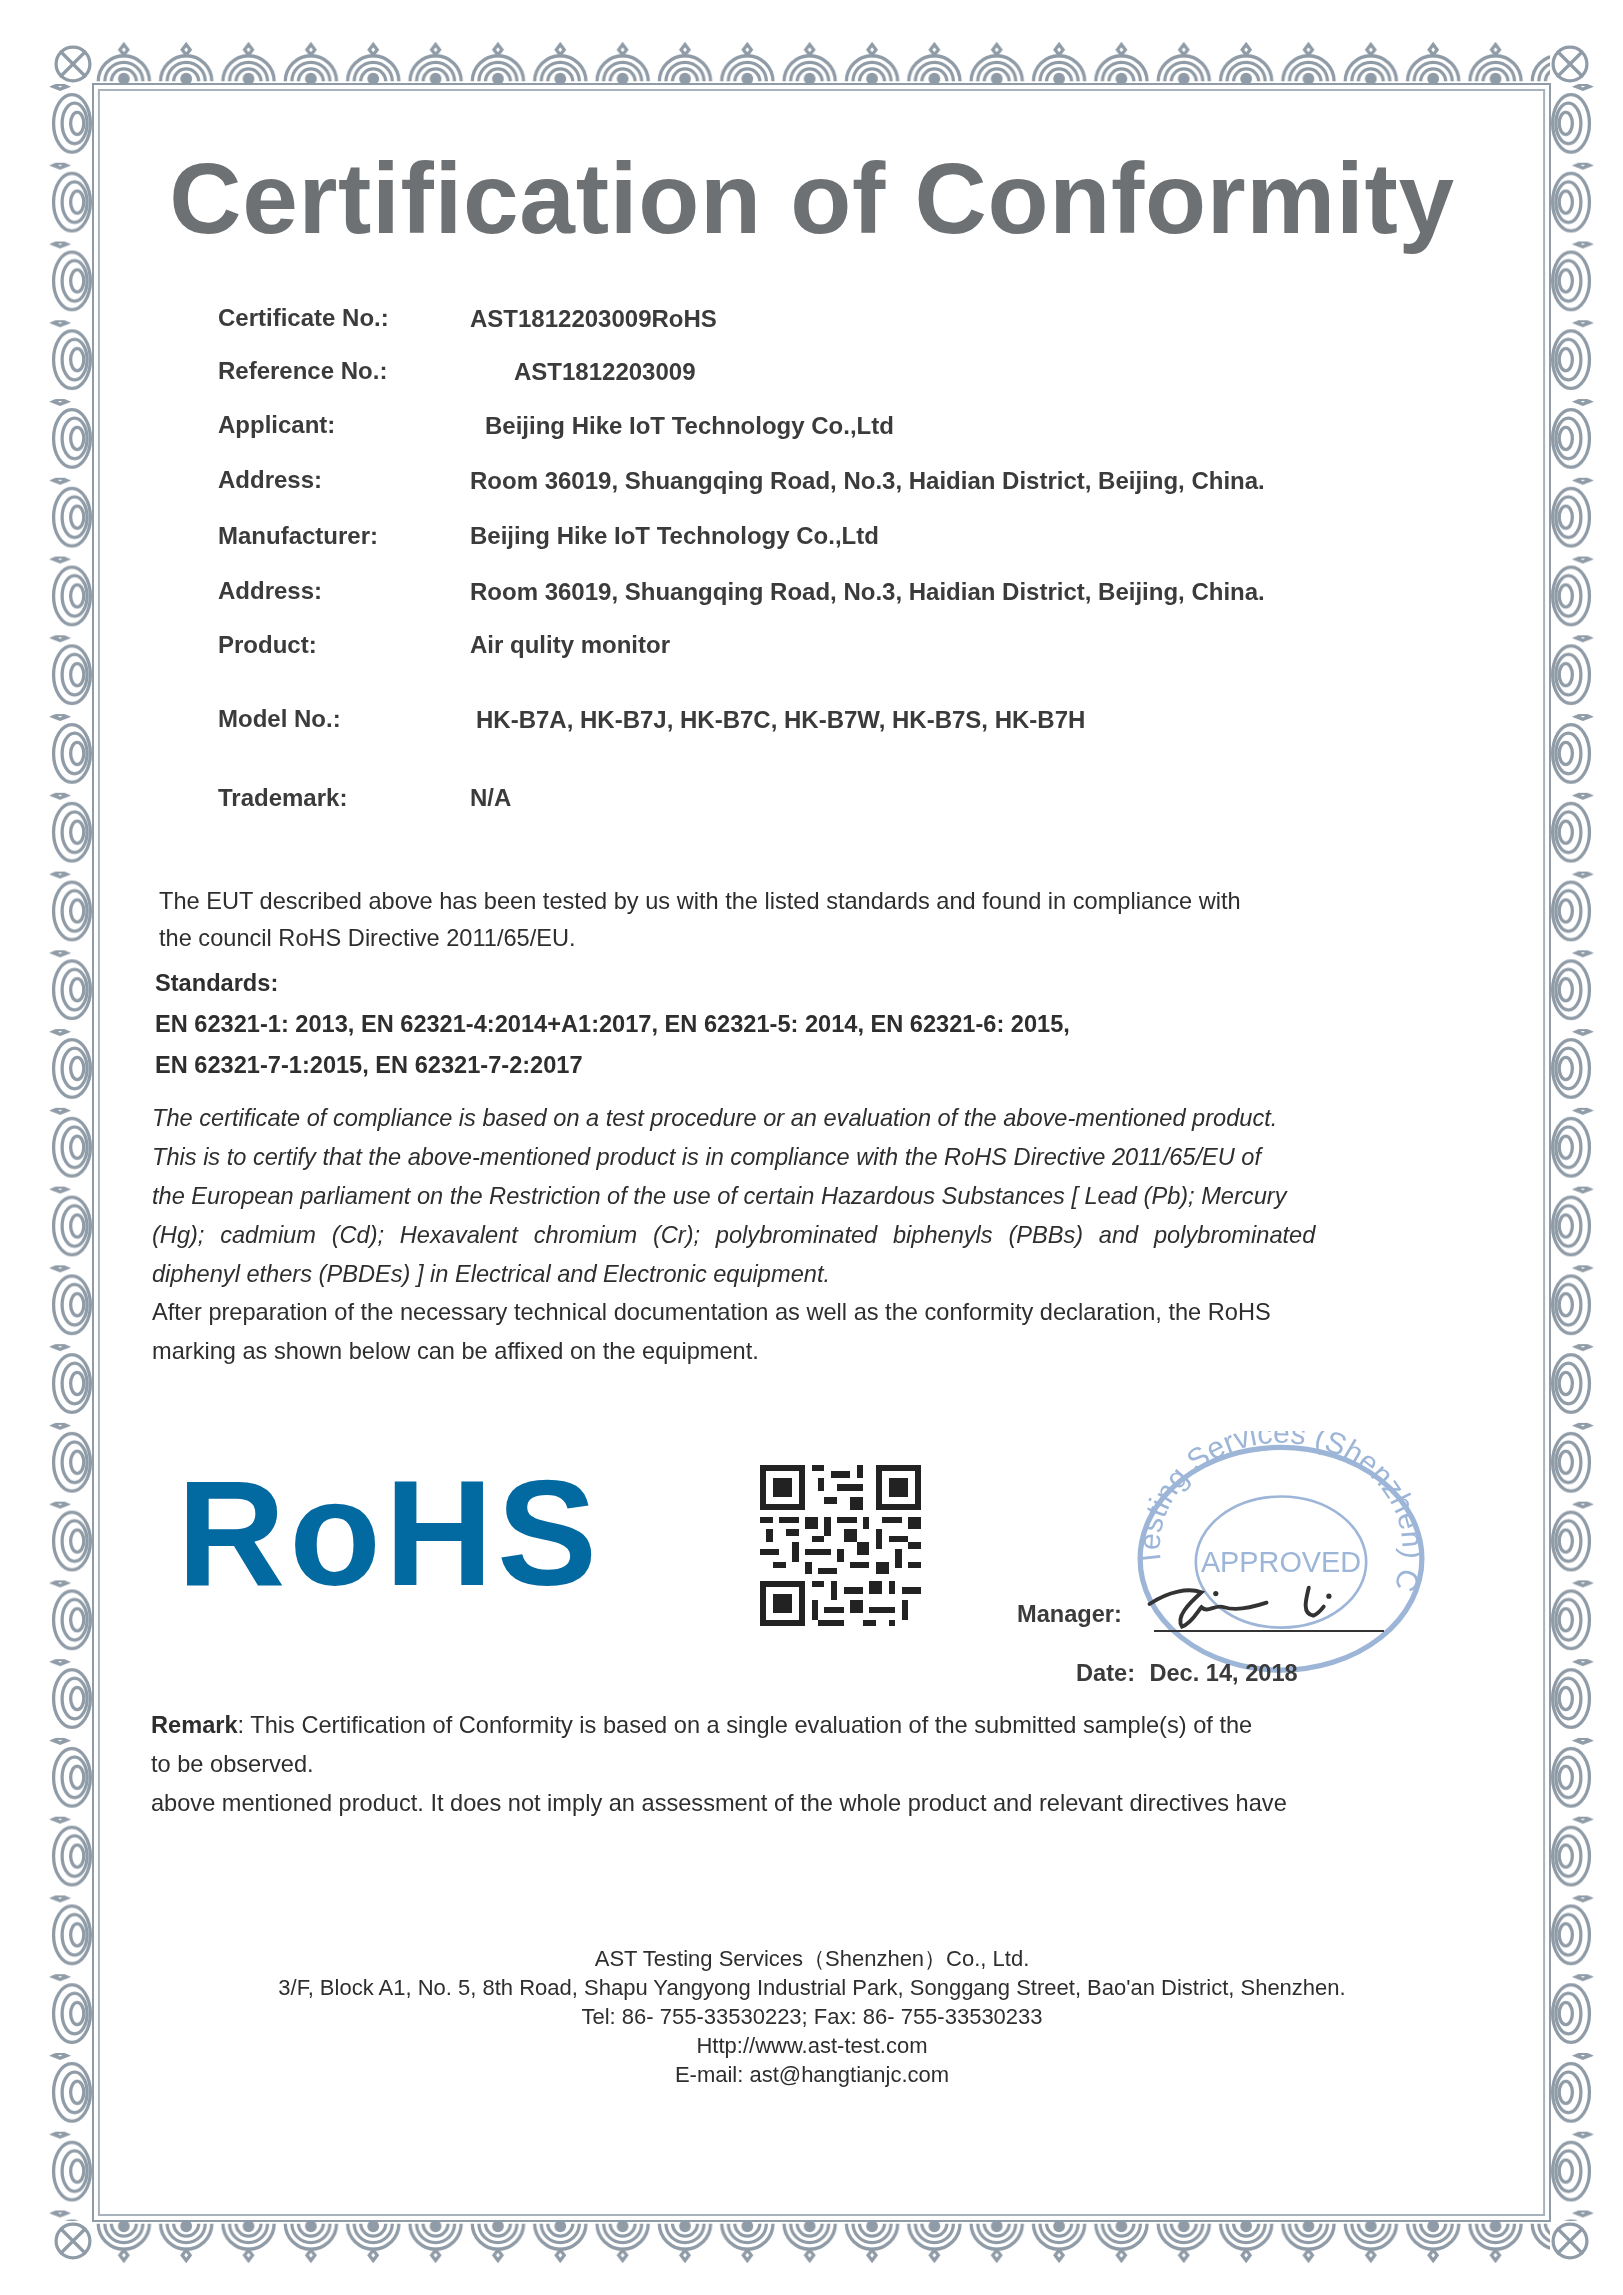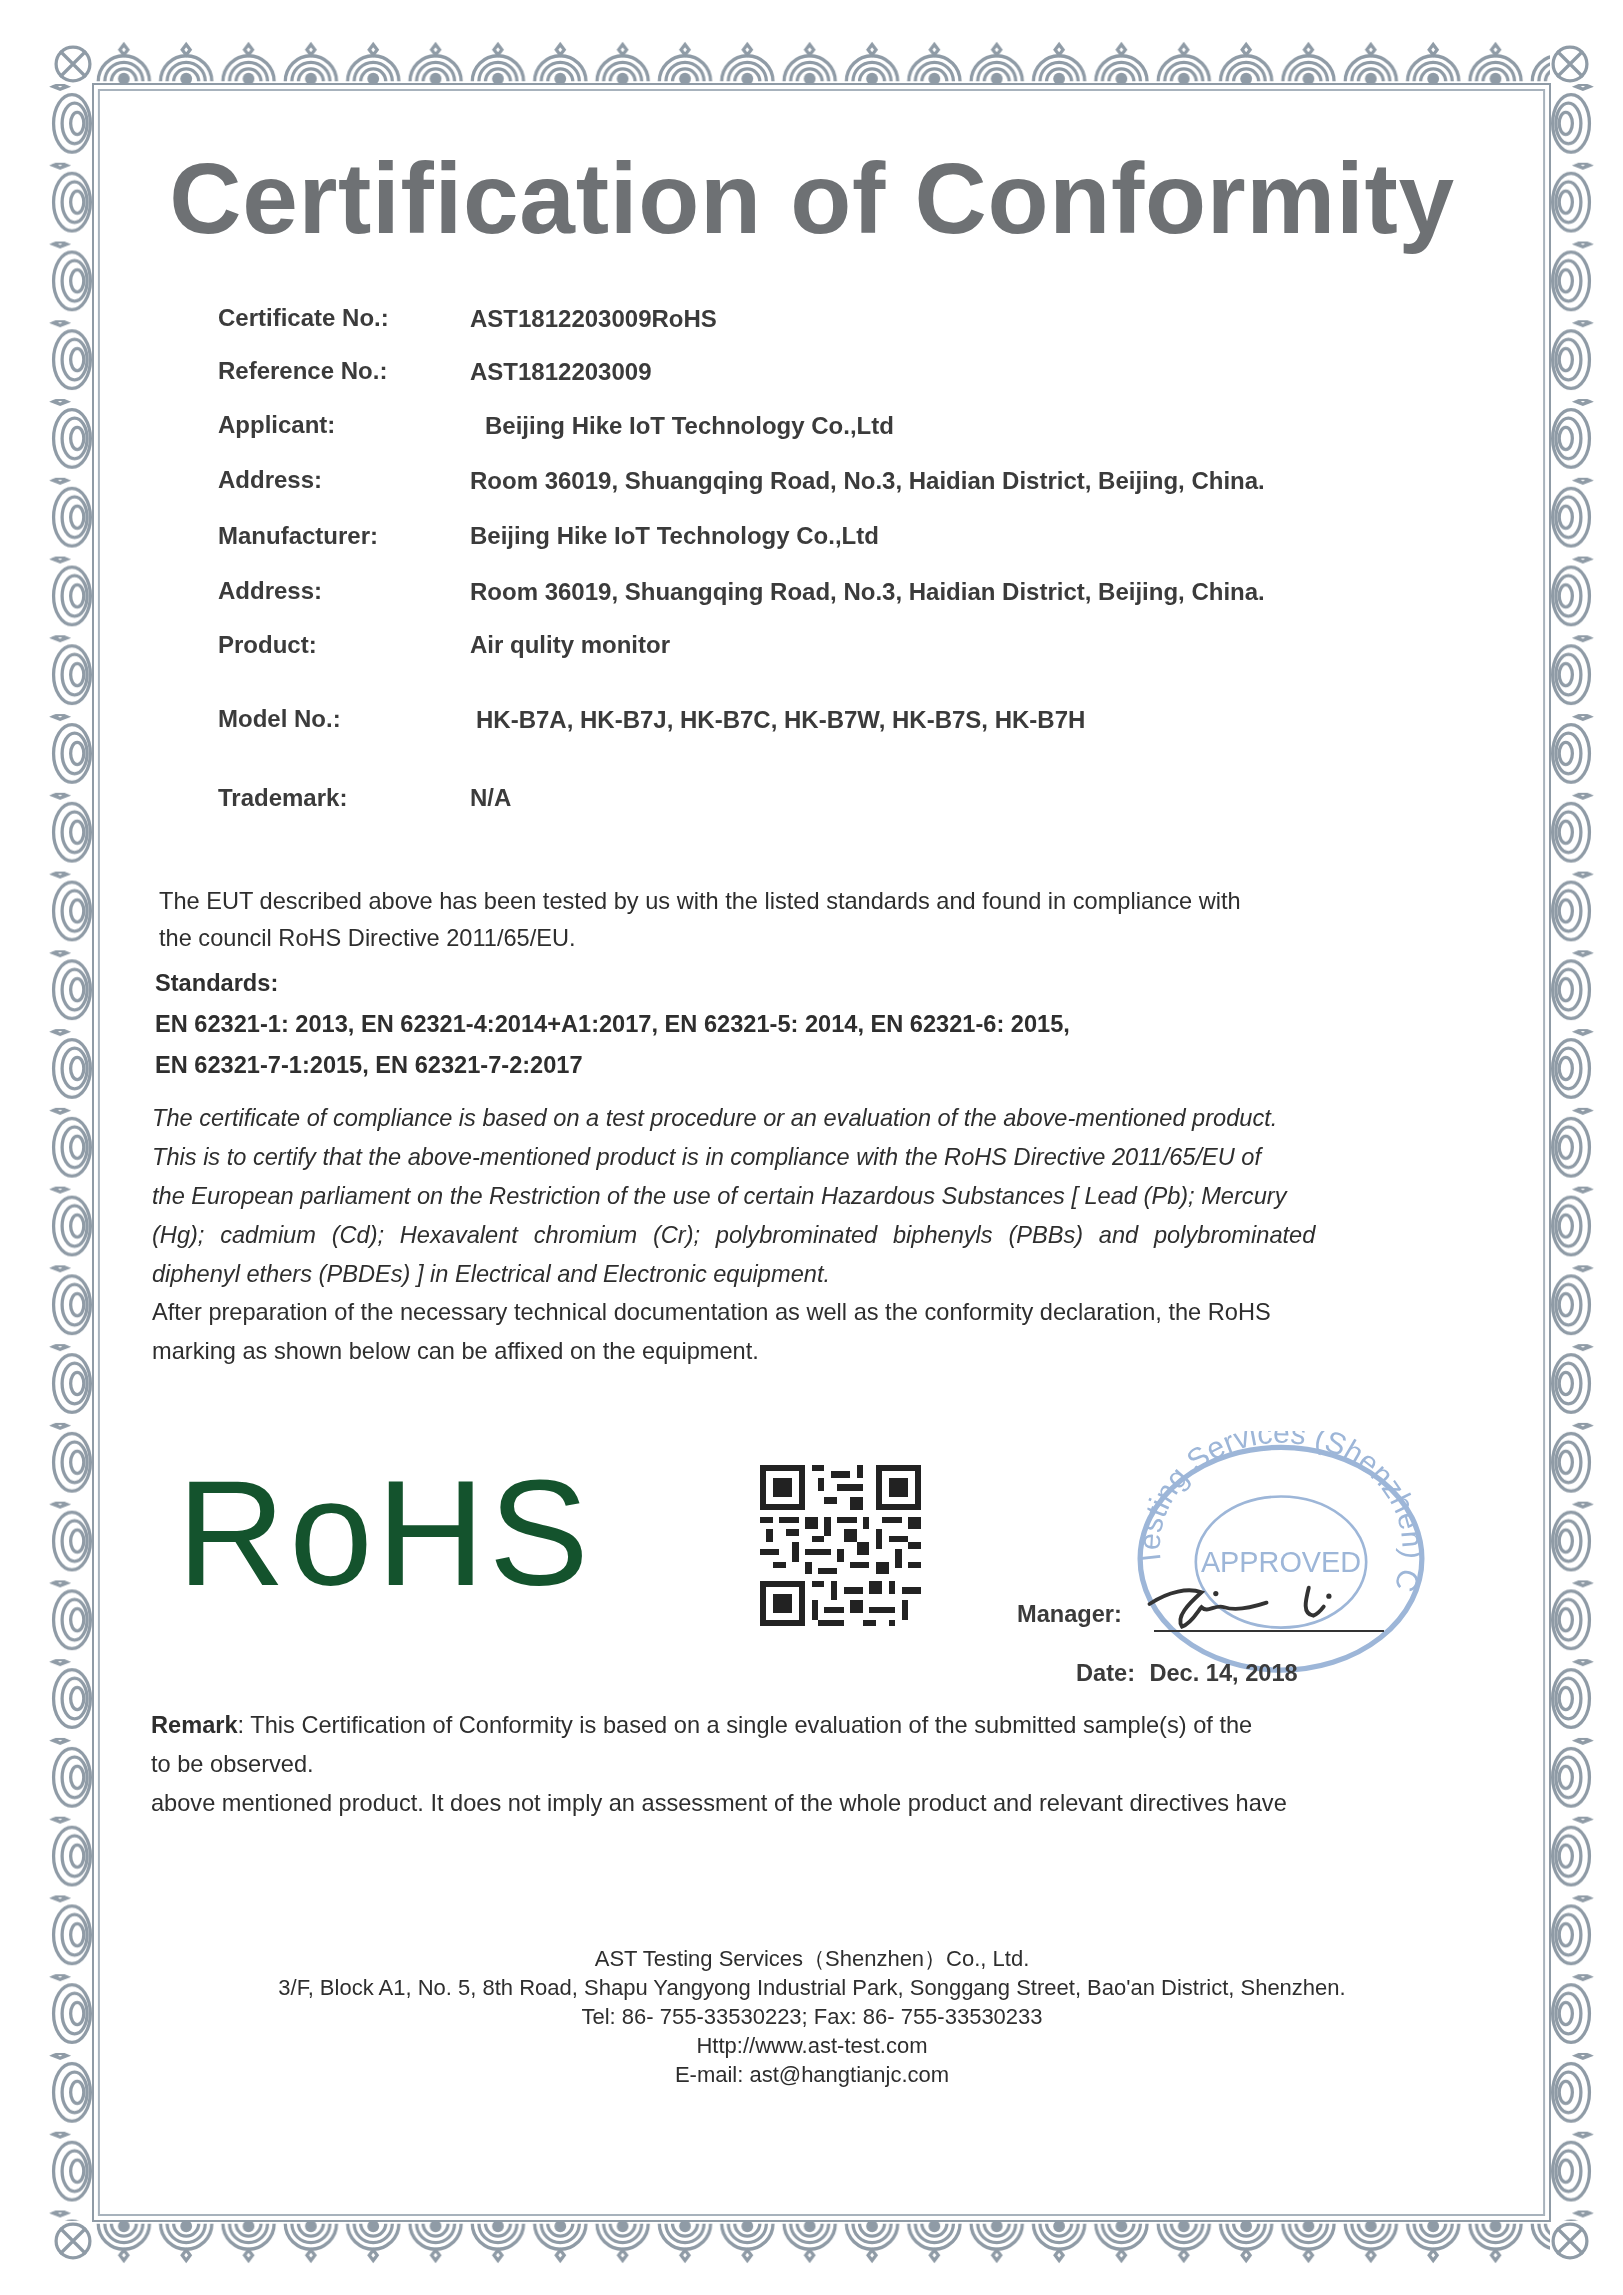--- a/index.html
+++ b/index.html
@@ -22,36 +22,36 @@
 
   
   .title { position:absolute; left:0; right:0; top:141px; text-align:center;
            font-size:100px; font-weight:bold; color:#6e7174; letter-spacing:0.7px; }
 
   
   .fields { position:absolute; left:218px; top:292px; width:1247px; }
   .row { display:flex; align-items:center; font-weight:bold; font-size:24px; color:#3b3b3b; }
   .row .lbl { width:252px; flex:none; }
   .row .val { flex:1; line-height:41px; }
-  .row.r1 { height:52px; } .row.r2 { height:54px; } .row.r3 { height:54px;gap:15px; }
+  .row.r1 { height:52px; } .row.r2 { height:54px;gap:44px; } .row.r3 { height:54px;gap:15px; }
   .row.r4 { height:56px; } .row.r5 { height:55px; } .row.r6 { height:56px; }
   .row.r7 { height:51px; } .row.r8 { height:98px;gap:6px; } .row.r9 { height:59px; }
 
   
   .body-text { position:absolute; left:157px; width:1312px; font-size:23.6px; color:#2e2e2e; line-height:37px; }
   .eut { top:883px; left:159px; }
   .std-head { top:965px; left:155px; font-weight:bold; }
   .std-list { top:1004px; left:155px; font-weight:bold; line-height:41px; }
   .cert-para { top:1099px; left:152px; text-align:justify; line-height:39px; width:1312px; }
   .cert-para .p { display:block;font-style:italic; }
   .after-para { top:1293px; left:152px; line-height:39px; }
 
   
-  .rohs { position:absolute; left:177px; top:1458px; font-size:150px; font-weight:normal;
-          color:#14532d; letter-spacing:3.9px; line-height:1; }
+  .rohs { position:absolute; left:177px; top:1458px; font-size:150px; font-weight:bold;
+          color:#0369a1; letter-spacing:3.9px; line-height:1; }
   .qr { position:absolute; left:760px; top:1465px; width:161px; height:161px; }
   .stamp { position:absolute; left:1127px; top:1431px; width:308px; height:249px; }
   .manager { position:absolute; left:1017px; top:1601px; font-size:23.6px; font-weight:bold; color:#3b3b3b; }
   .manager-line { position:absolute; left:1154px; top:1630px; width:230px; border-top:2px solid #333; }
   .signature { position:absolute; left:1142px; top:1578px; width:223px; height:52px; }
   .date { position:absolute; left:1076px; top:1660px; font-size:23.6px; font-weight:bold; color:#3b3b3b; }
   .date .k { margin-right:14.4px; }
 
   
   .remark { position:absolute; left:151px; top:1706px; width:1326px; font-size:23.6px; line-height:39px; color:#2e2e2e; }

